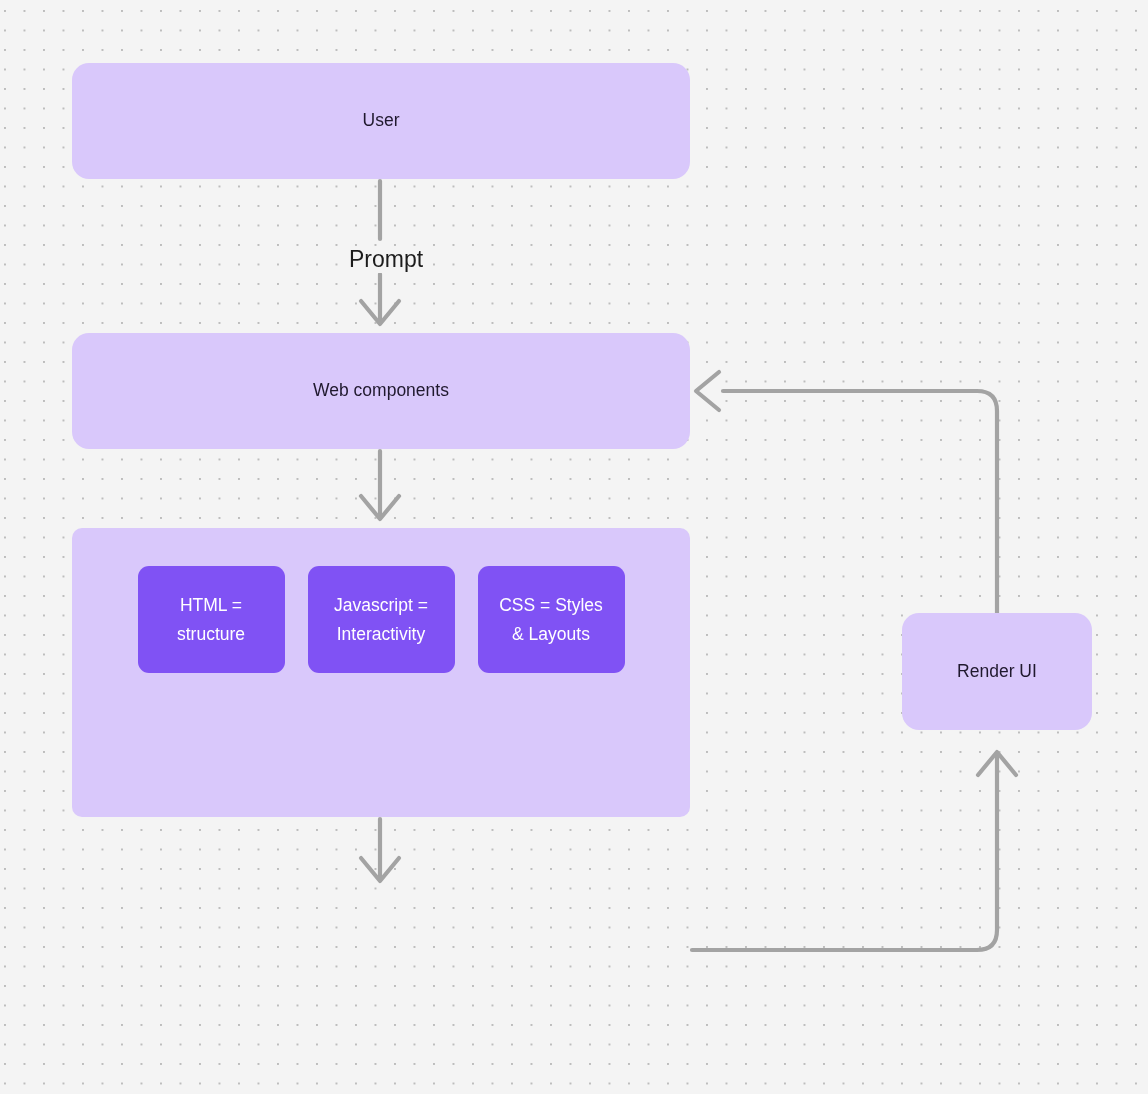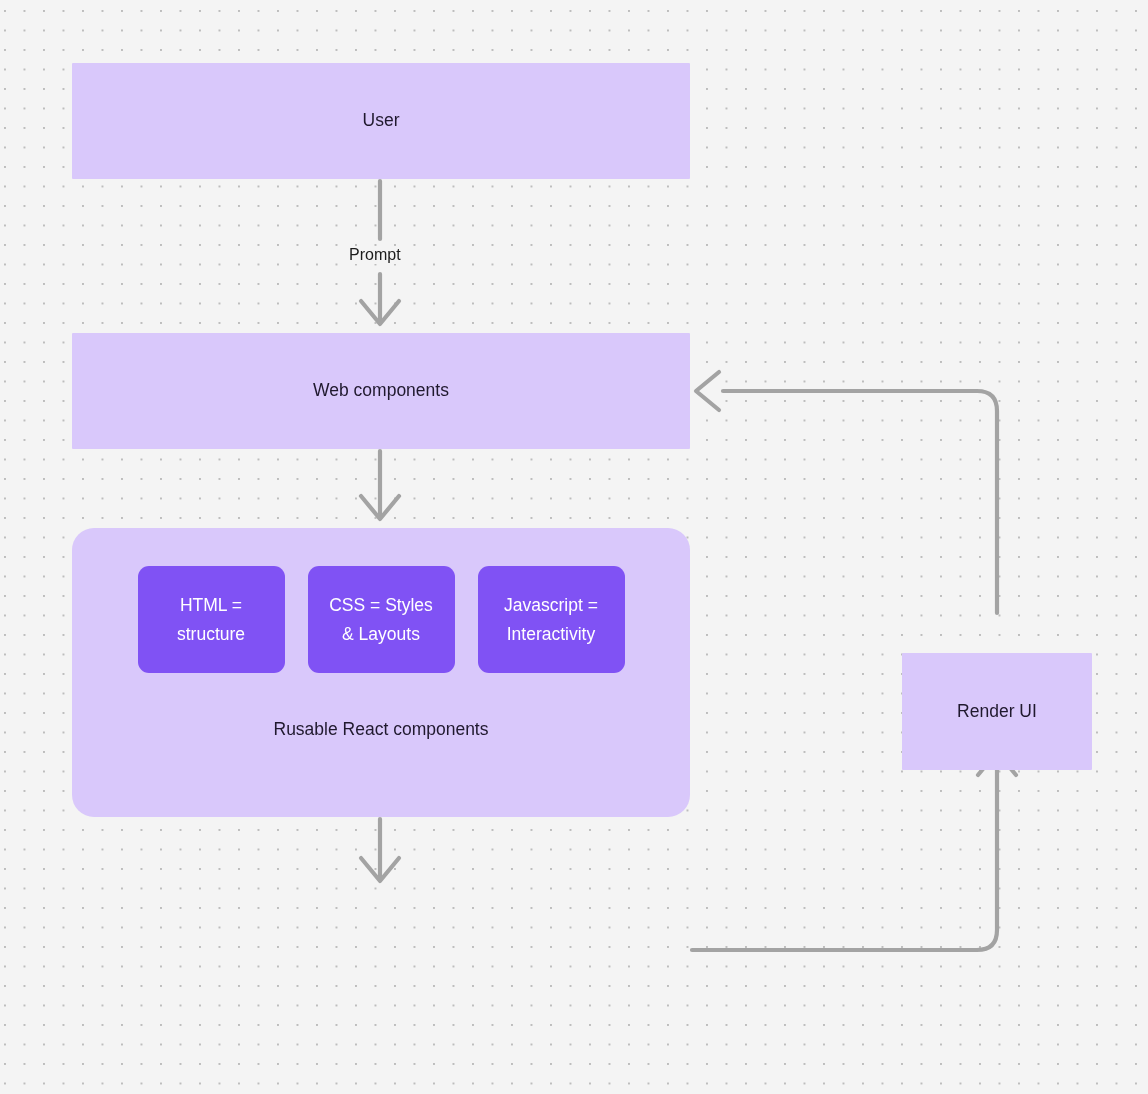--- a/index.html
+++ b/index.html
@@ -22,35 +22,35 @@
     position: absolute;
     left: 0; top: 0;
     width: 1148px;
     height: 1094px;
     pointer-events: none;
   }
   .node {
     position: absolute;
     box-sizing: border-box;
     background: #d9c8fb;
-    border-radius: 1px;
+    border-radius: 17px;
     display: flex;
     align-items: center;
     justify-content: center;
     color: #20192e;
     font-size: 17.5px;
     line-height: 1.35;
     text-align: center;
   }
   .node-user      { left: 72px;  top: 63px;  width: 618px; height: 116px; }
   .node-webapp    { left: 72px;  top: 333px; width: 618px; height: 116px; }
   .node-components{ left: 72px;  top: 528px; width: 618px; height: 289px;
-                    display: block; border-radius: 22px; padding-left: 8px; }
+                    display: block; border-radius: 10px; padding-left: 8px; }
   .node-vite      { left: 72px;  top: 894px; width: 618px; height: 116px; }
-  .node-render    { left: 902px; top: 613px; width: 190px; height: 117px; margin-top: 40px; }
+  .node-render    { left: 902px; top: 613px; width: 190px; height: 117px; }
 
   .chip-row {
     position: absolute;
     left: 0;
     top: 38px;
     width: 618px;
     display: flex;
     justify-content: center;
     gap: 23px;
   }
@@ -74,21 +74,21 @@
     left: 0;
     top: 190px;
     width: 618px;
     text-align: center;
     color: #20192e;
     font-size: 17.5px;
   }
   .edge-label {
     position: absolute;
     color: #1c1c1c;
-    font-size: 16px;
+    font-size: 23px;
     background: #f4f4f4;
     padding: 0 7px;
     white-space: nowrap;
   }
   .edge-label-prompt {
     left: 342px;
     top: 246px;
   }
 </style>
 </head>
@@ -130,32 +130,31 @@
   <div class="node node-components">
     <div class="chip-row">
       <div class="chip">
         <span>
           <span>HTML =</span><br>
           <span>structure</span>
         </span>
       </div>
       <div class="chip">
         <span>
+          <span>Javascript =</span><br>
+          <span>Interactivity</span>
+        </span>
+      </div>
+      <div class="chip">
+        <span>
           <span>CSS = Styles</span><br>
           <span>&amp; Layouts</span>
         </span>
       </div>
-      <div class="chip">
-        <span>
-          <span>Javascript =</span><br>
-          <span>Interactivity</span>
-        </span>
-      </div>
     </div>
-    <div class="components-caption">Rusable React components</div>
   </div>
 
 
   <div class="node node-render">
     <span>Render UI</span>
   </div>
 
 </div>
 
 </body></html>

